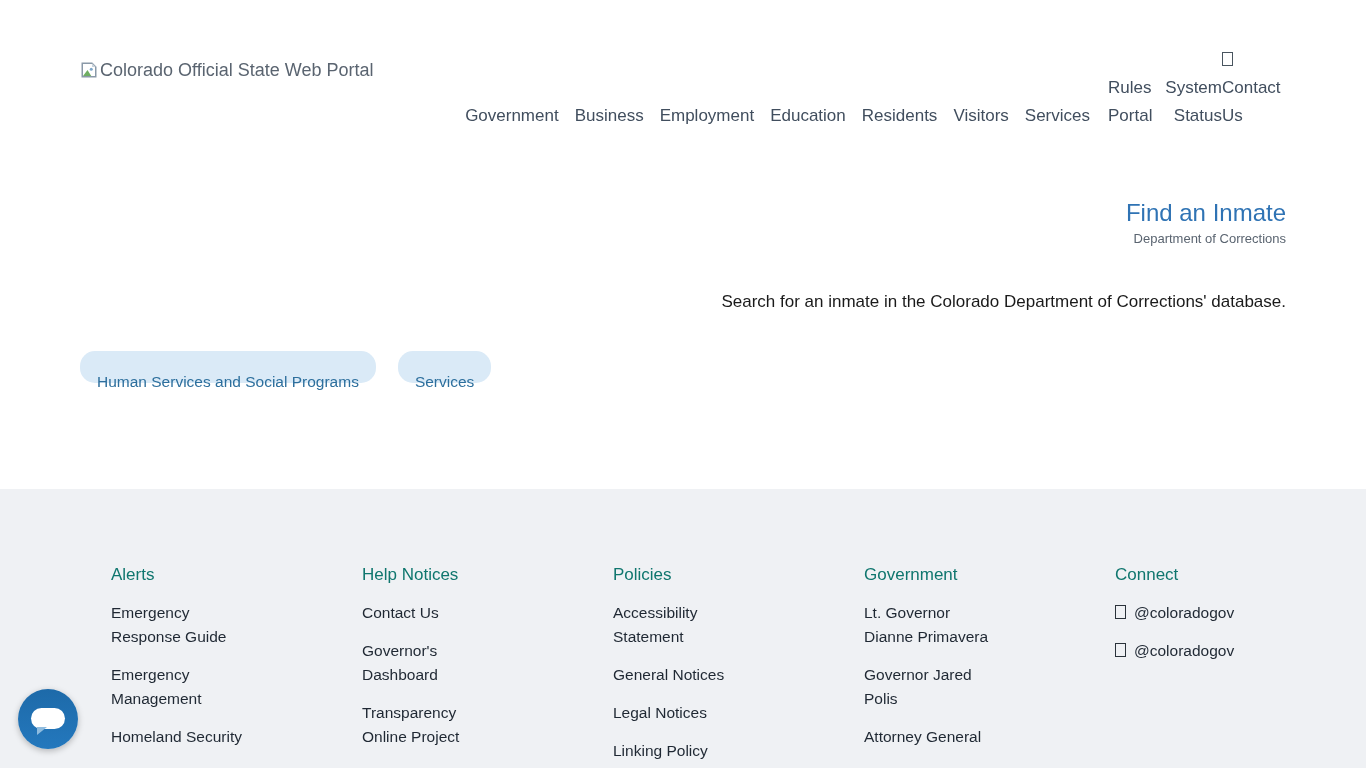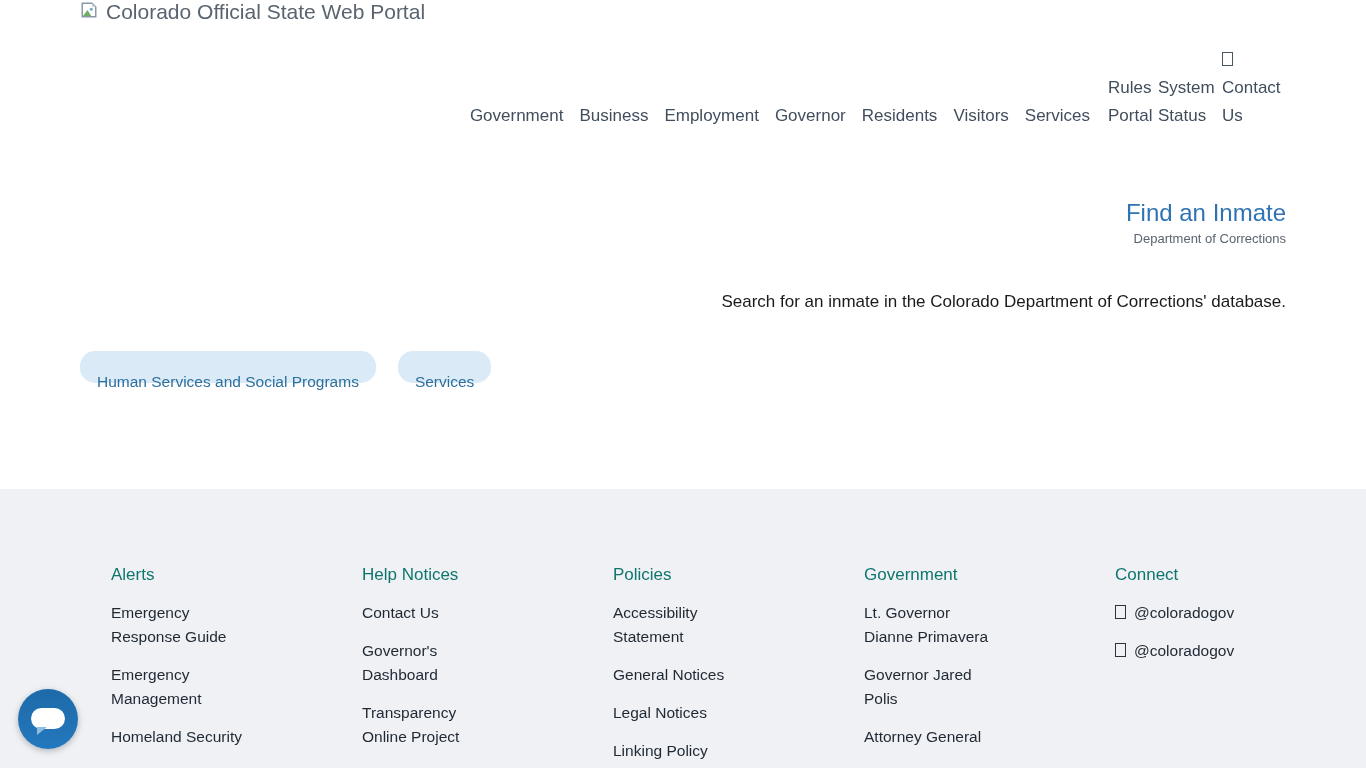--- a/index.html
+++ b/index.html
@@ -11,25 +11,26 @@
     position: relative;
   }
 
   
   .header {
     display: flex;
     justify-content: space-between;
     padding: 0 80px;
   }
   .logo-wrap {
+    padding-top: 60px;
     display: flex;
     align-items: flex-start;
-    gap: 8px;
+    gap: 2px;
     color: #5a6470;
-    font-size: 21px;
+    font-size: 18px;
     cursor: pointer;
     white-space: nowrap;
   }
   .broken-img { width: 18px; height: 18px; margin-top: 1px; flex: 0 0 auto; }
 
   .nav-wrap {
     display: flex;
     align-items: flex-end;
     padding-top: 46px;
   }
@@ -40,21 +41,21 @@
   .nav-primary { gap: 16px; }
   .nav-secondary { margin-left: 18px; }
   .nav-link {
     color: #414e5e;
     font-size: 17px;
     line-height: 28px;
     cursor: pointer;
     white-space: nowrap;
   }
   .nav-link.wrap2 { white-space: normal; max-width: 50px; }
-  .nav-link.wrap2b { white-space: normal; max-width: 64px; }
+  .nav-link.wrap2b { white-space: normal; max-width: 64px; text-align: right; }
   .nav-link.contact { white-space: normal; max-width: 64px; }
   .tofu {
     display: inline-block;
     width: 11px; height: 14px;
     border: 1px solid #49555f;
     vertical-align: -1px;
     margin-right: 6px;
   }
 
   
@@ -158,21 +159,21 @@
       <circle cx="15" cy="11" r="2" fill="#7ca6c9"></circle>
     </svg>
     <span>Colorado Official State Web Portal</span>
   </div>
 
   <div class="nav-wrap">
     <div class="nav-primary">
       <span class="nav-link">Government</span>
       <span class="nav-link">Business</span>
       <span class="nav-link">Employment</span>
-      <span class="nav-link">Governor</span>
+      <span class="nav-link">Education</span>
       <span class="nav-link">Residents</span>
       <span class="nav-link">Visitors</span>
       <span class="nav-link">Services</span>
     </div>
     <div class="nav-secondary">
       <span class="nav-link wrap2">Rules Portal</span>
       <span class="nav-link wrap2b">System Status</span>
       <span class="nav-link contact"><span class="tofu"></span><span>Contact Us</span></span>
     </div>
   </div>

